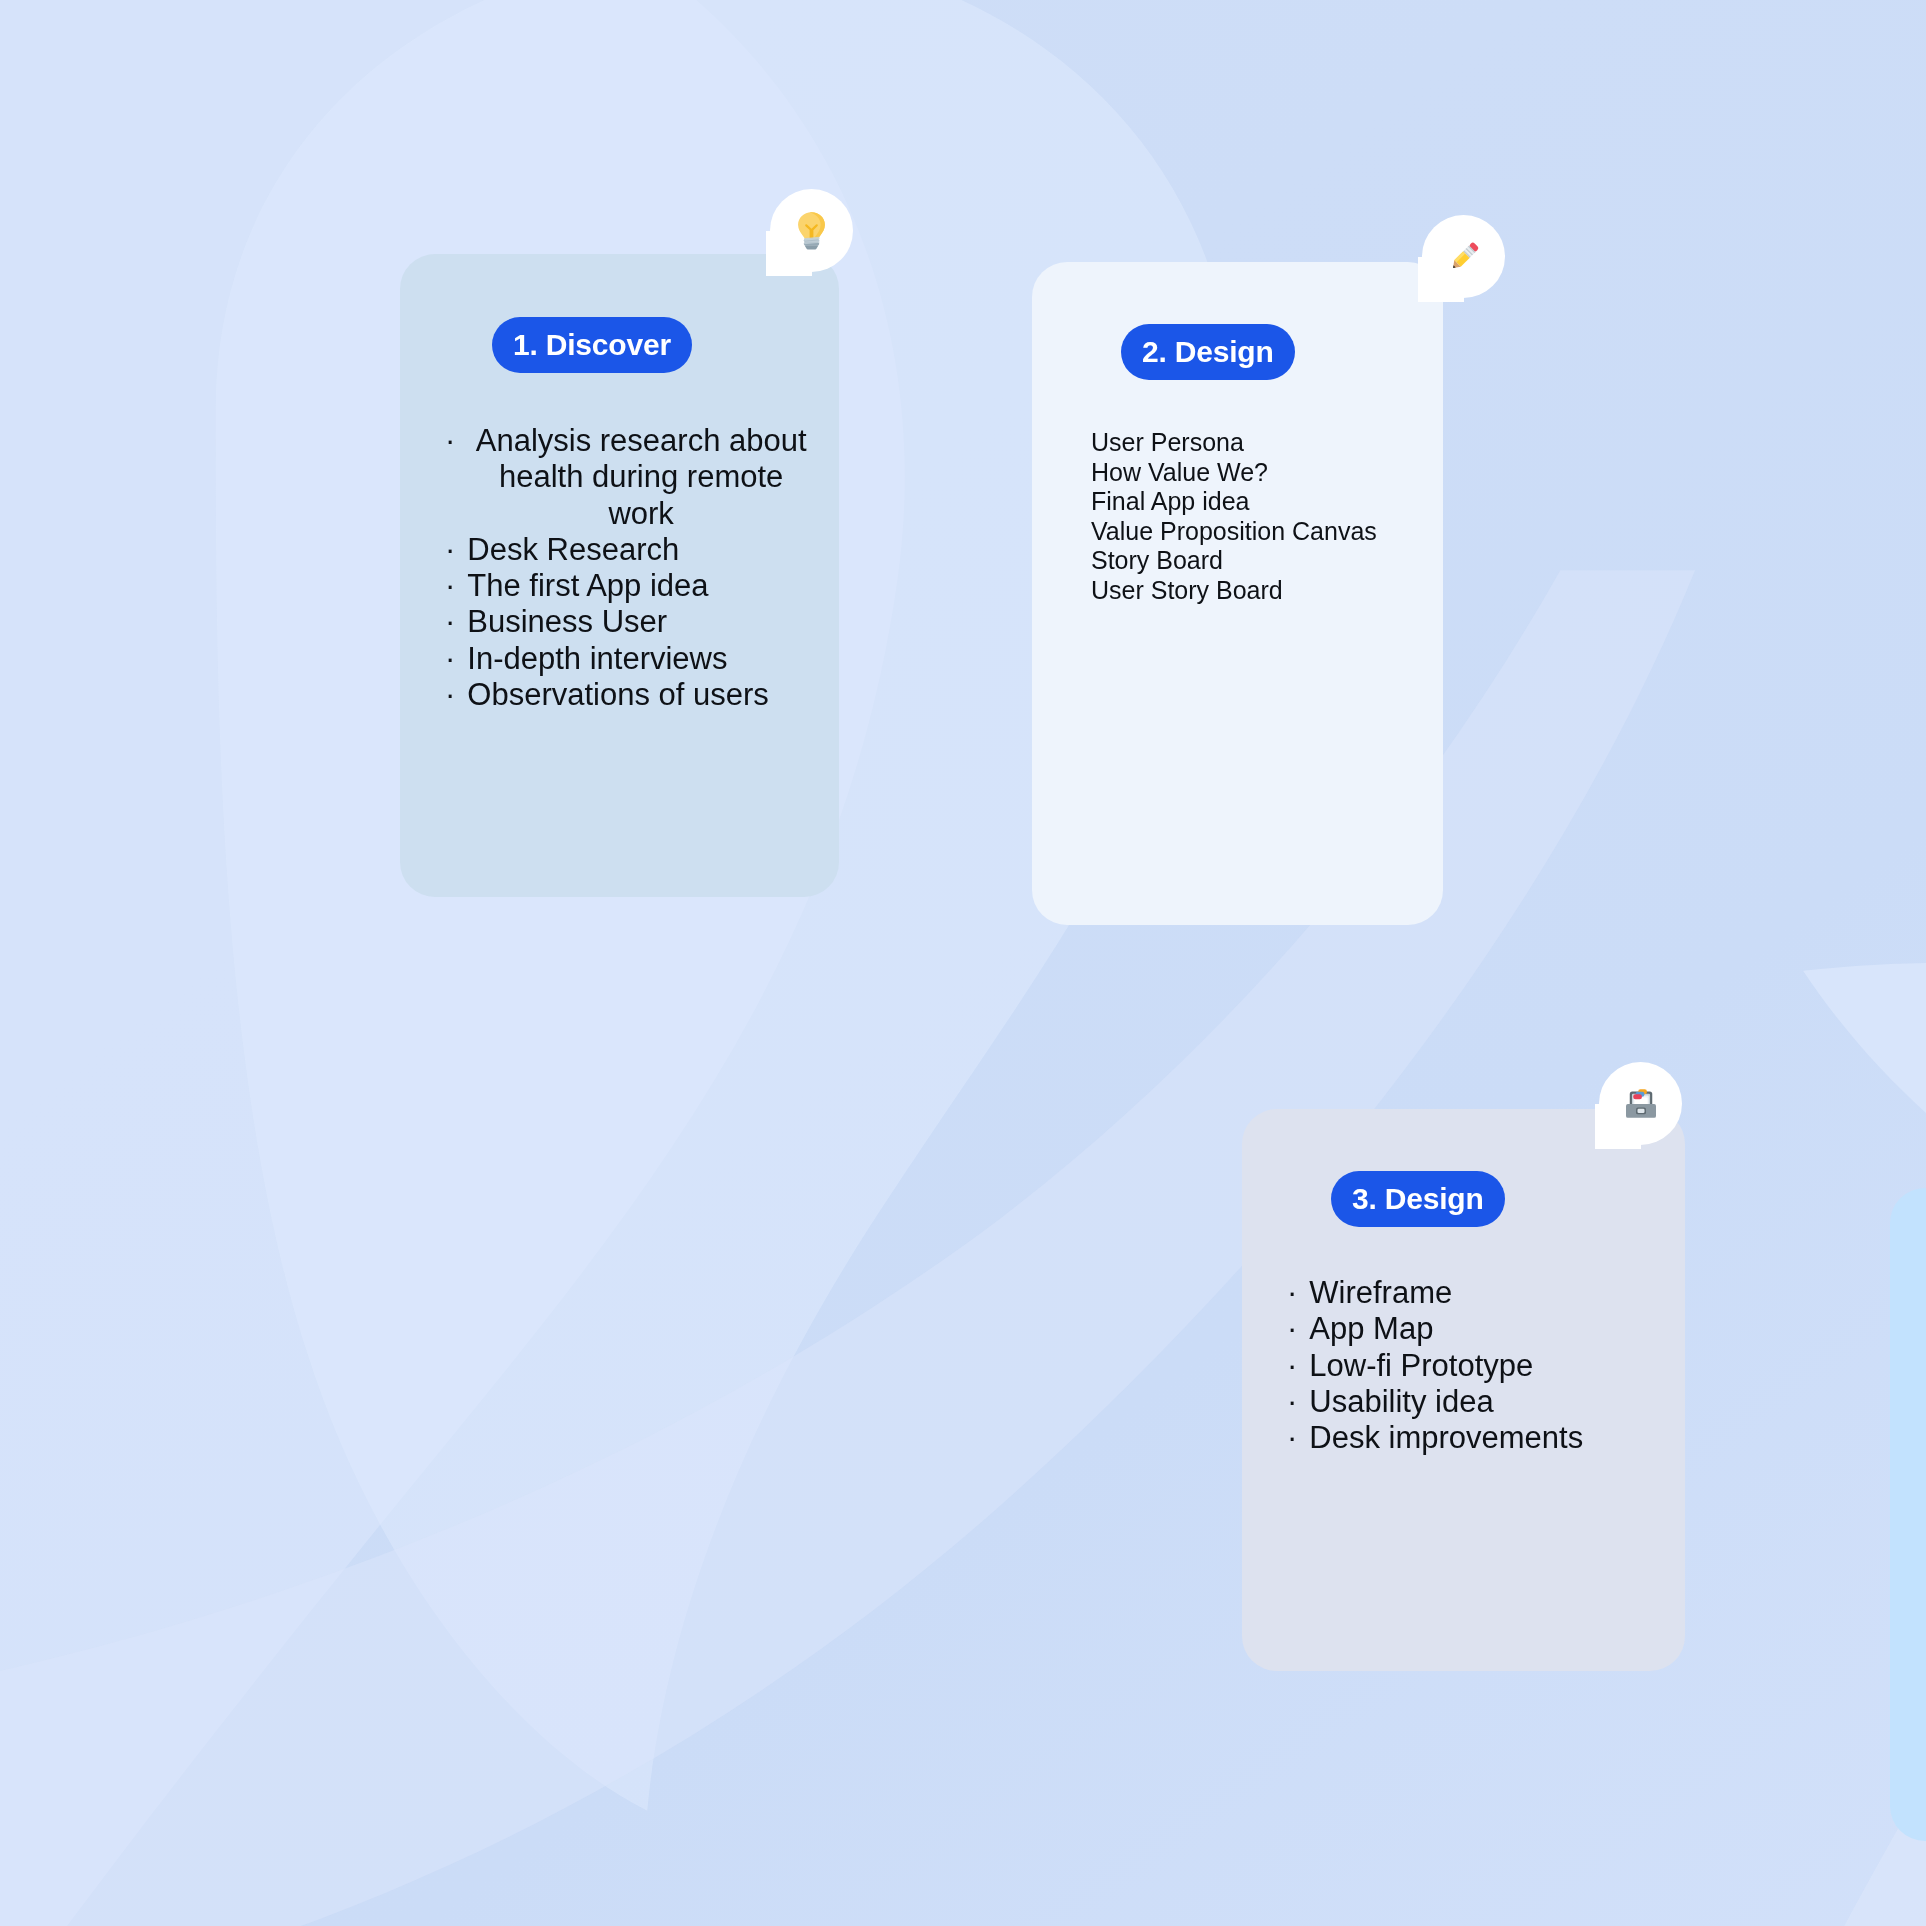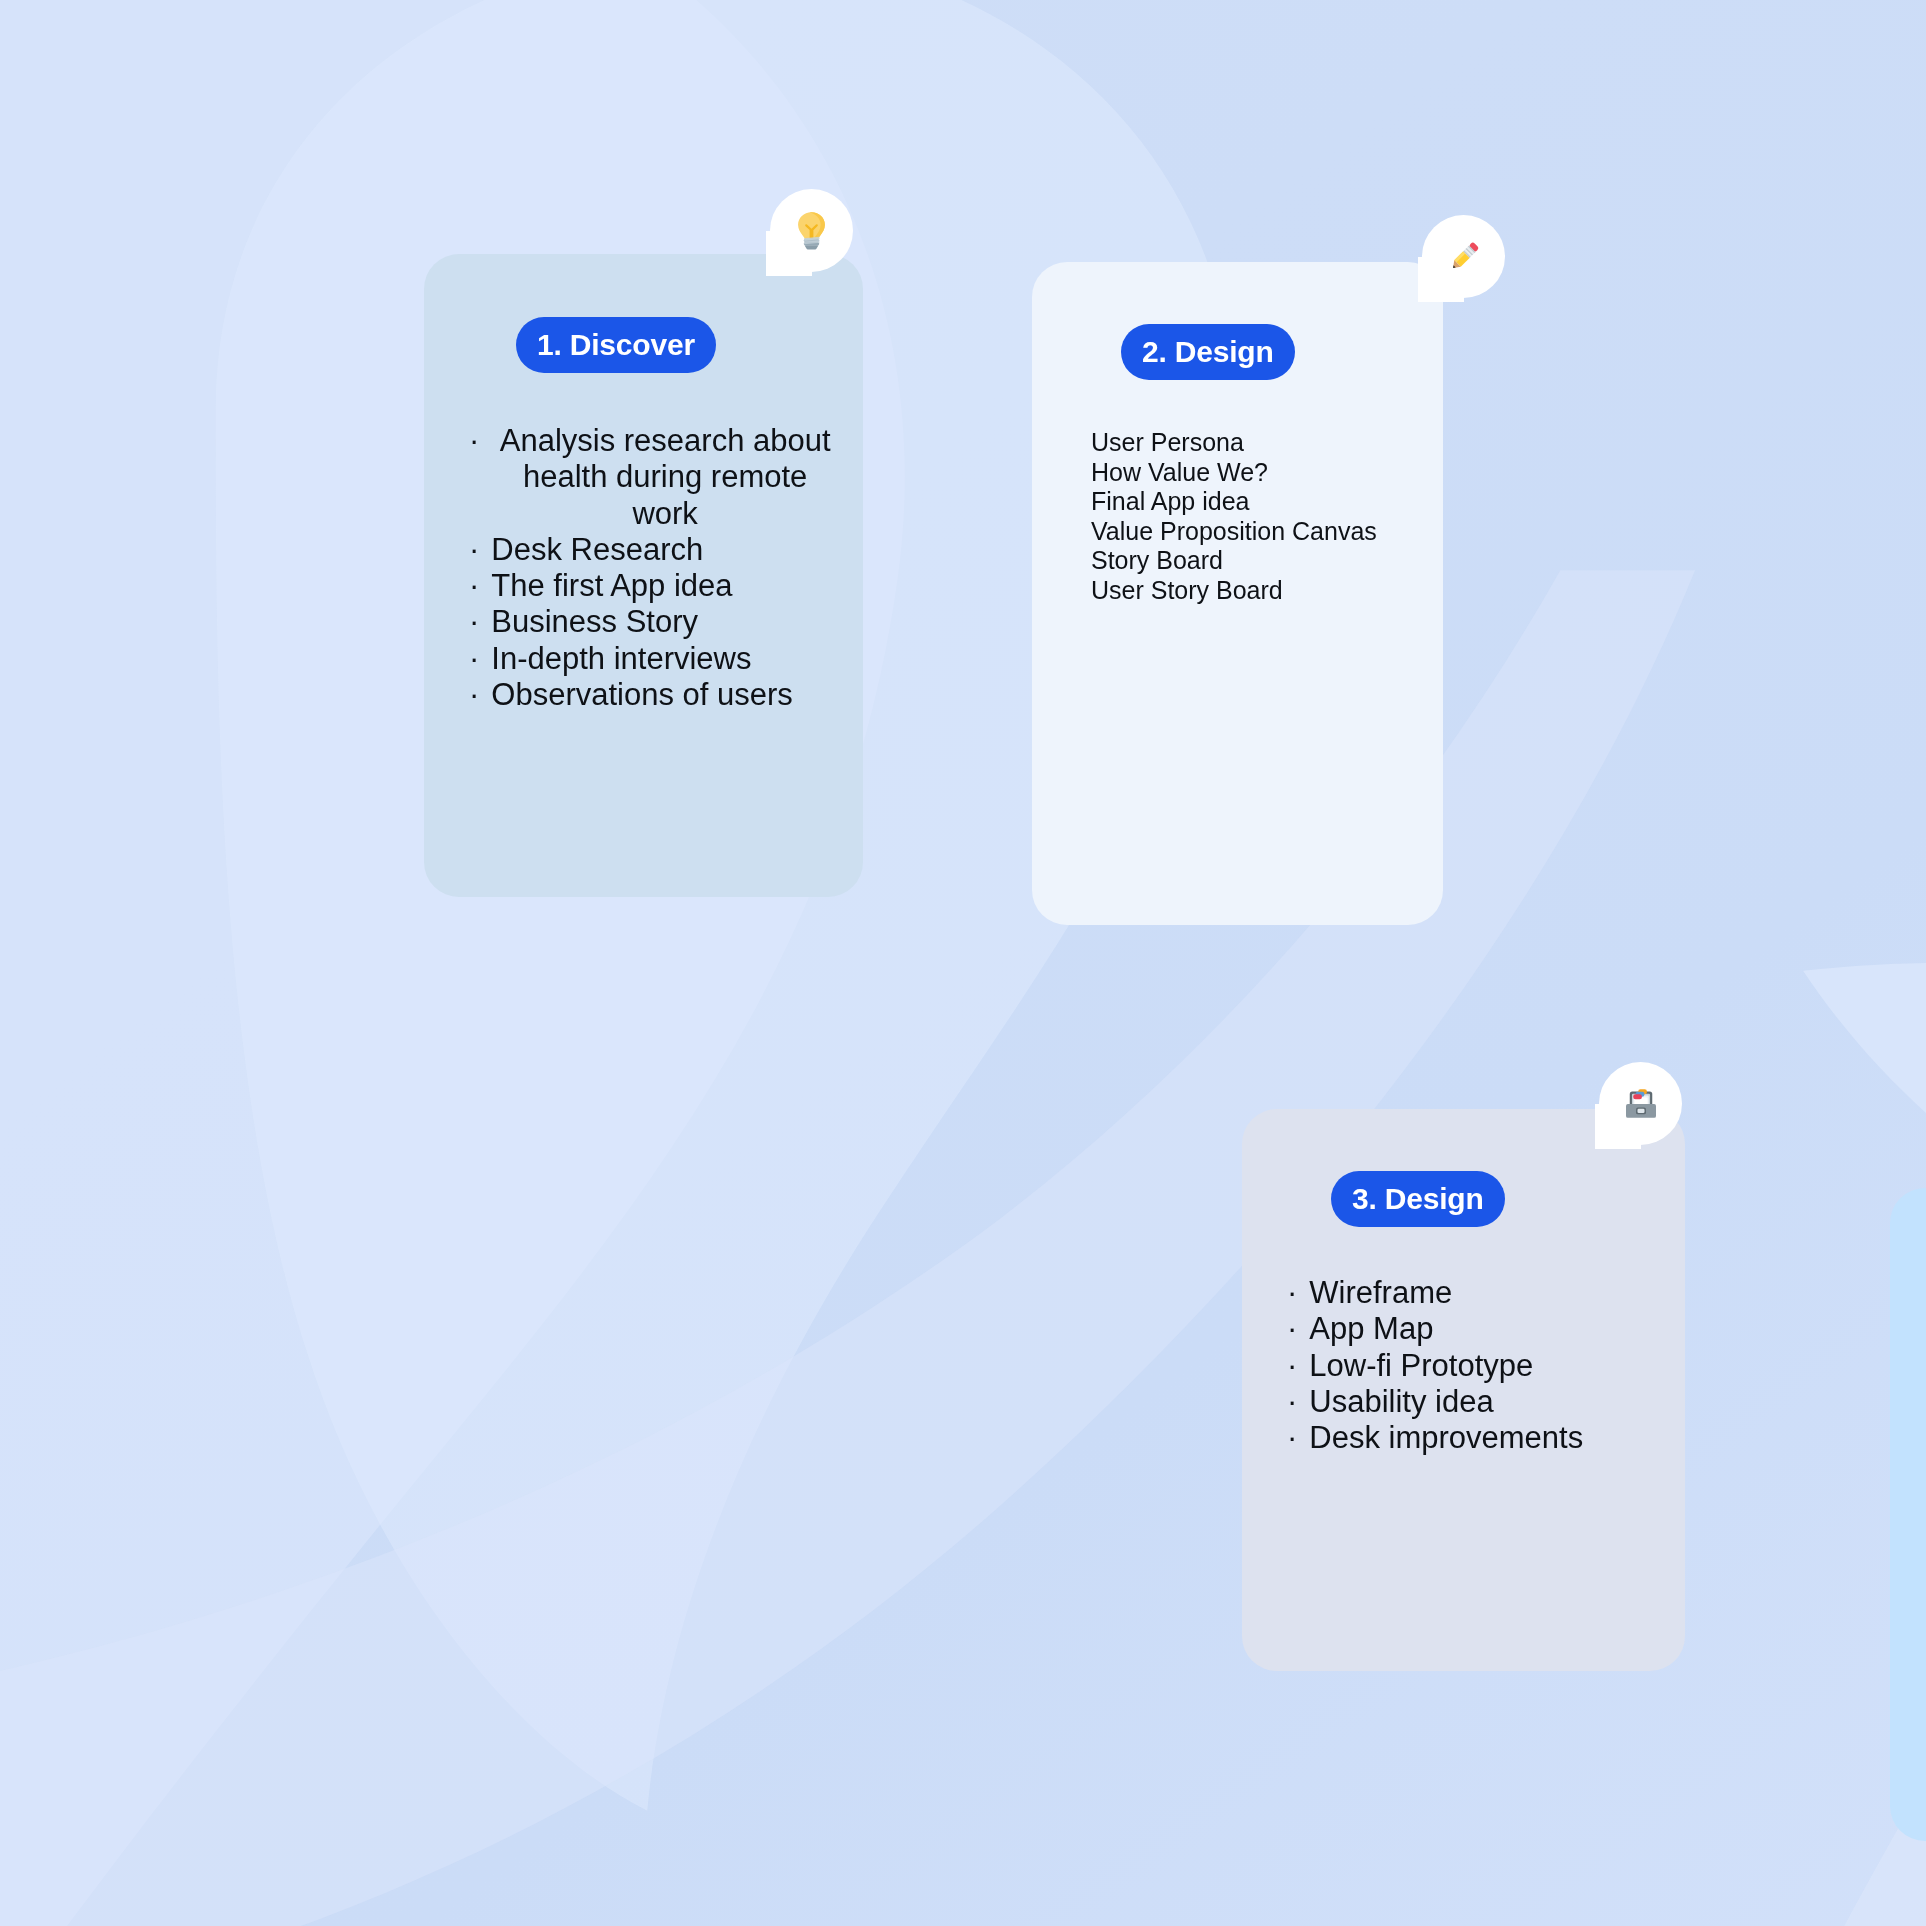--- a/index.html
+++ b/index.html
@@ -100,40 +100,40 @@
     <path d="M-200,4380 C800,4180 1800,3760 2600,3160 C3200,2700 3700,2100 4050,1480
              L4400,1480 C4050,2340 3400,3180 2650,3860 C1900,4540 950,5060 -200,5264 Z" fill="#dbe6fb" opacity="0.5"></path>
 
     <path d="M4680,2520 C5200,2460 5800,2530 6260,2740 C6120,2980 5920,3180 5680,3320
              C5280,3150 4920,2880 4680,2520 Z" fill="#dde8fc" opacity="0.7"></path>
   </svg>
 </div>
 
 <div id="board">
 
-  <section class="card" id="card-0" style="left: 424px; top: 254px; width: 439px; height: 643px; background: rgb(205, 223, 240);">
+  <section class="card" id="card-0" style="left: 400px; top: 254px; width: 439px; height: 643px; background: rgb(205, 223, 240);">
     <div class="card-inner">
       <div class="pill" style="left: 92px; top: 63px; height: 56px; padding: 0px 21px; font-size: 30px; background: rgb(27, 86, 232); color: rgb(255, 255, 255);">1. Discover</div>
 
       <div class="items" style="left: 45px; top: 169px; width: 370px; font-size: 31px; line-height: 1.17; color: rgb(14, 17, 22);">
         <div class="item">
           <span class="bullet" style="width:22.3px;">·</span>
           <span class="item-text">Analysis research about health during remote work</span>
         </div>
         <div class="item">
           <span class="bullet" style="width:22.3px;">·</span>
           <span class="item-text">Desk Research</span>
         </div>
         <div class="item">
           <span class="bullet" style="width:22.3px;">·</span>
           <span class="item-text">The first App idea</span>
         </div>
         <div class="item">
           <span class="bullet" style="width:22.3px;">·</span>
-          <span class="item-text">Business Story</span>
+          <span class="item-text">Business User</span>
         </div>
         <div class="item">
           <span class="bullet" style="width:22.3px;">·</span>
           <span class="item-text">In-depth interviews</span>
         </div>
         <div class="item">
           <span class="bullet" style="width:22.3px;">·</span>
           <span class="item-text">Observations of users</span>
         </div>
       </div>

